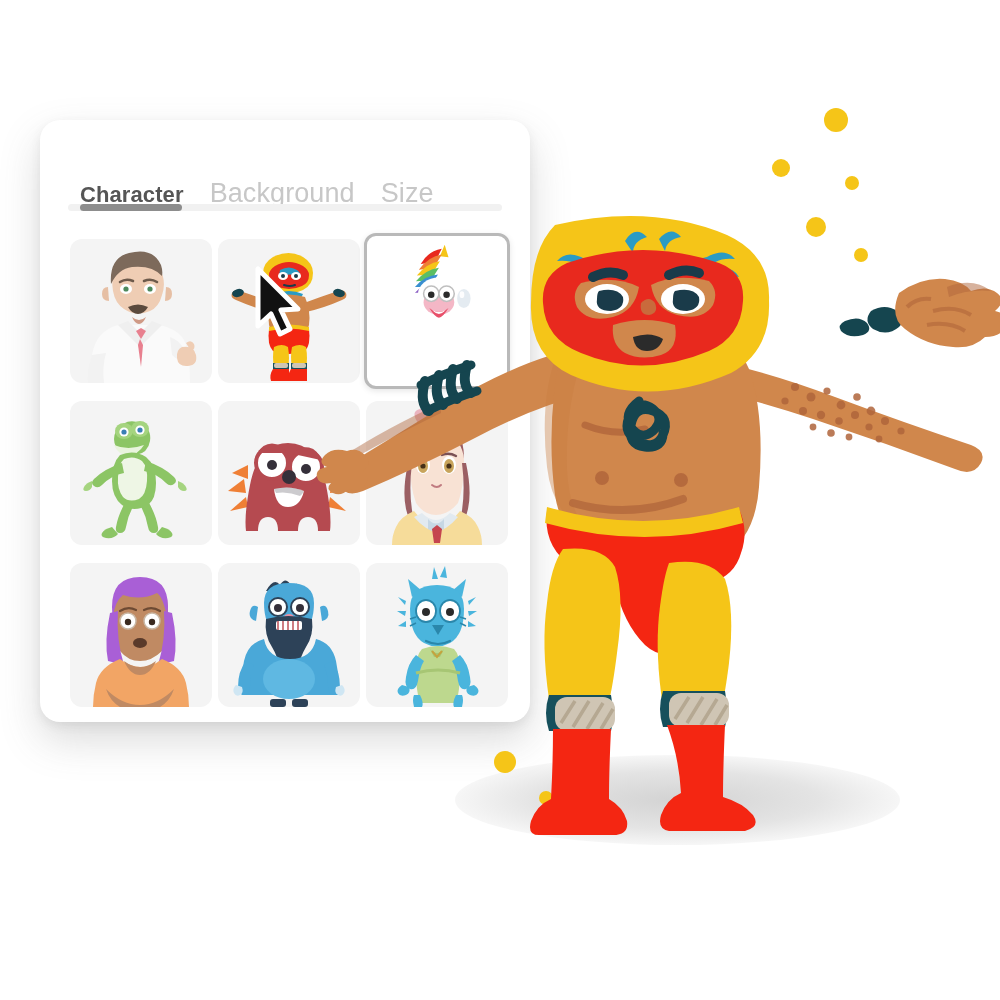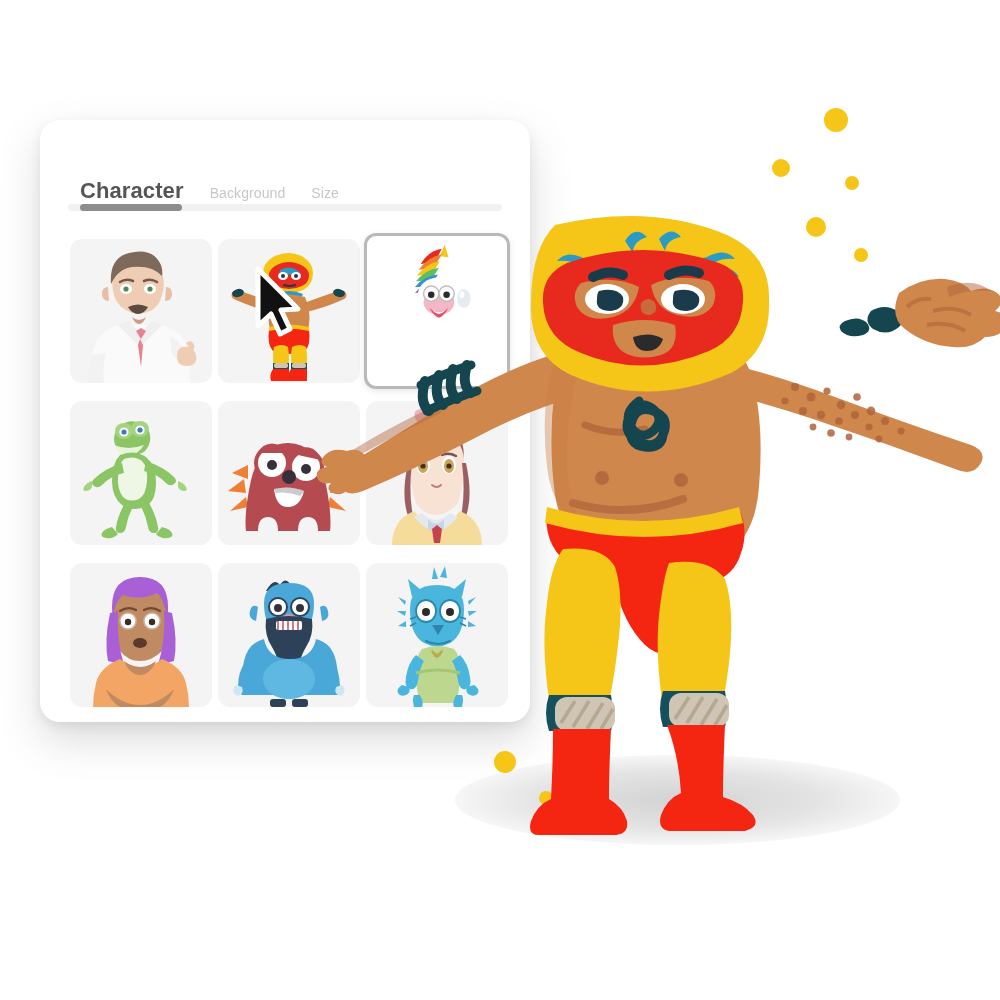--- a/index.html
+++ b/index.html
@@ -21,21 +21,21 @@
     border-radius:20px;
     box-shadow:0 18px 40px rgba(90,90,90,.22), 0 4px 10px rgba(90,90,90,.10);
     overflow:hidden;
     z-index:5;
   }
   .tabs{
     position:absolute;left:40px;top:30px;
     display:flex;align-items:baseline;gap:26px;margin-top:28px;
   }
   .tab{
-    font-size:14px;letter-spacing:.1px;
+    font-size:27px;letter-spacing:.1px;
     color:#c7c7c7;font-weight:400;white-space:nowrap;
     cursor:pointer;
   }
   .tab.active{color:#555555;font-weight:700;font-size:22px;}
 
   .scrollbar{
     position:absolute;left:28px;top:84px;
     width:434px;height:7px;
     background:#f1f1f1;border-radius:4px;
   }

